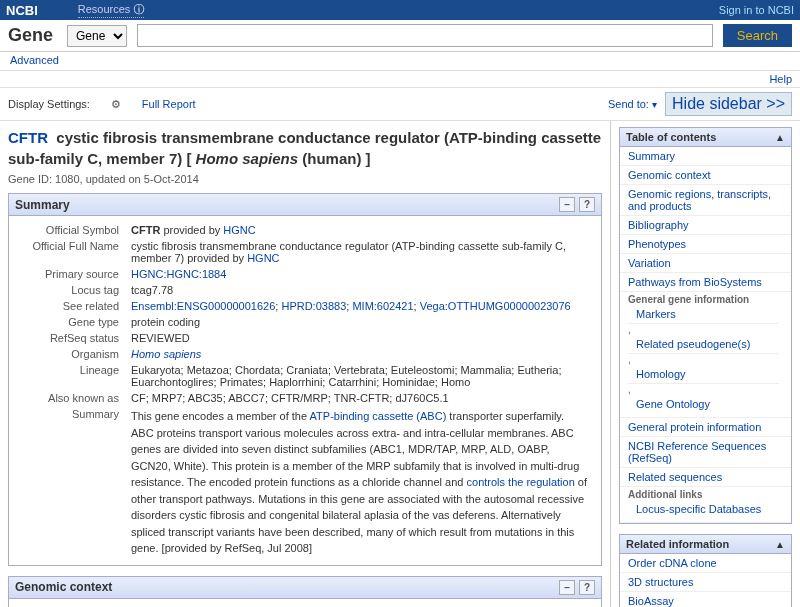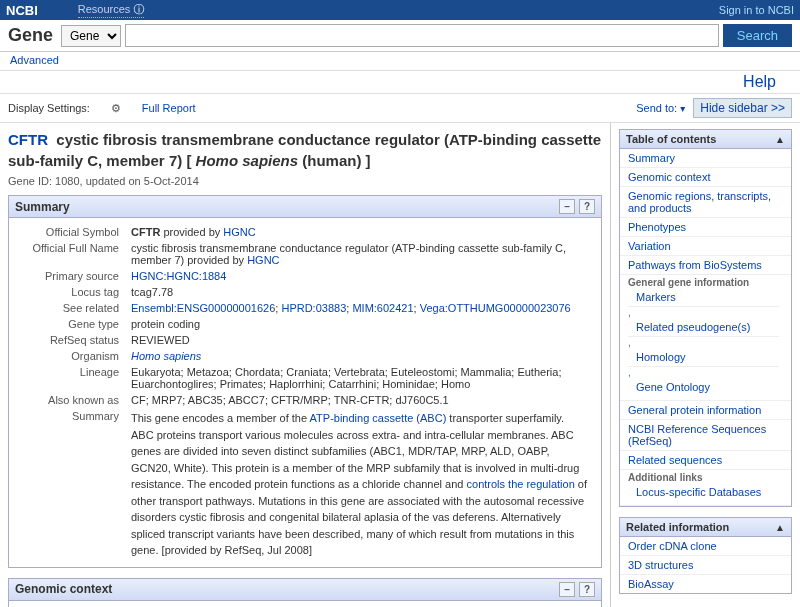--- a/index.html
+++ b/index.html
@@ -22,71 +22,71 @@
     #top-nav .how-to { margin-right: auto; margin-top: 37px; }
     #top-nav .sign-in { color: #adf; }
 
     
     #search-bar {
       background: #fff;
       border-bottom: 1px solid #ccc;
       padding: 4px 8px;
       display: flex;
       align-items: center;
-      gap: 4px;
+      gap: 10px;
     }
     #search-bar .db-label { font-size: 18px; font-weight: bold; color: #333; margin-right: 4px; }
     #search-bar select {
       font-size: 12px;
       padding: 2px 4px;
       border: 1px solid #aaa;
       background: #f5f5f5;
     }
     #search-bar input[type=text] {
       flex: 1;
       font-size: 13px;
       padding: 3px 6px;
       border: 1px solid #aaa;
     }
     #search-bar .search-btn {
       background: #1a4b8c;
-      color: #7dd3fc;
+      color: #eab308;
       border: none;
       padding: 4px 14px;
       font-size: 13px;
       cursor: pointer;
     }
     .advanced-link { color: #0645ad; font-size: 11px; margin-left: 2px; text-decoration: none; }
 
     
     #help-row {
       text-align: right;
-      padding: 2px 24px;
+      padding: 2px 8px;
       border-bottom: 1px solid #e0e0e0;
-      font-size: 16px;
+      font-size: 11px;
       color: #0645ad;
     }
 
     
     #display-bar {
       display: flex;
       justify-content: space-between;
       align-items: center;
       padding: 4px 8px;
       border-bottom: 1px solid #ddd;
       font-size: 11px;
     }
     #display-bar .left { display: flex; align-items: center; gap: 21px; }
     #display-bar .right { display: flex; align-items: center; gap: 8px; }
     .blue-link { color: #0645ad; text-decoration: none; }
     .hide-sidebar-btn {
       background: #e0e8f0;
       border: 1px solid #aabbcc;
       color: #0645ad;
-      font-size: 12px;
+      font-size: 16px;
       padding: 2px 6px;
       cursor: pointer;
     }
 
     
     #main-layout {
       display: flex;
       padding: 0;
     }
 
@@ -327,20 +327,21 @@
 
     <div class="sidebar-section">
       <div class="sidebar-section-title">
         <span>Table of contents</span>
         <span class="collapse-icon">▲</span>
       </div>
       <div class="sidebar-links">
         <a href="#">Summary</a>
         <a href="#">Genomic context</a>
         <a href="#">Genomic regions, transcripts, and products</a>
+        <a href="#">Bibliography</a>
         <a href="#">Phenotypes</a>
         <a href="#">Variation</a>
         <a href="#">Pathways from BioSystems</a>
         <div class="sidebar-subsection">
           <strong>General gene information</strong><br>
           <a href="#">Markers</a>,
           <a href="#">Related pseudogene(s)</a>,
           <a href="#">Homology</a>,
           <a href="#">Gene Ontology</a>
         </div>

